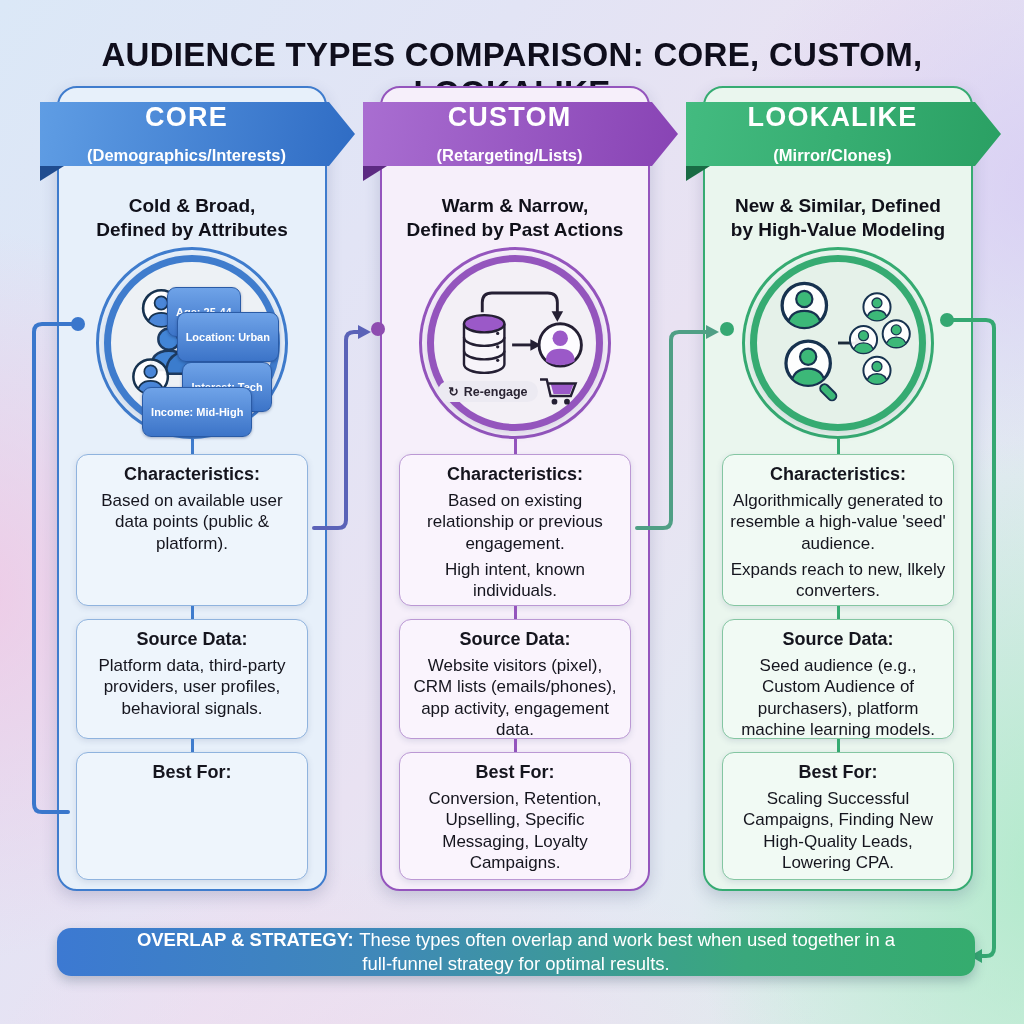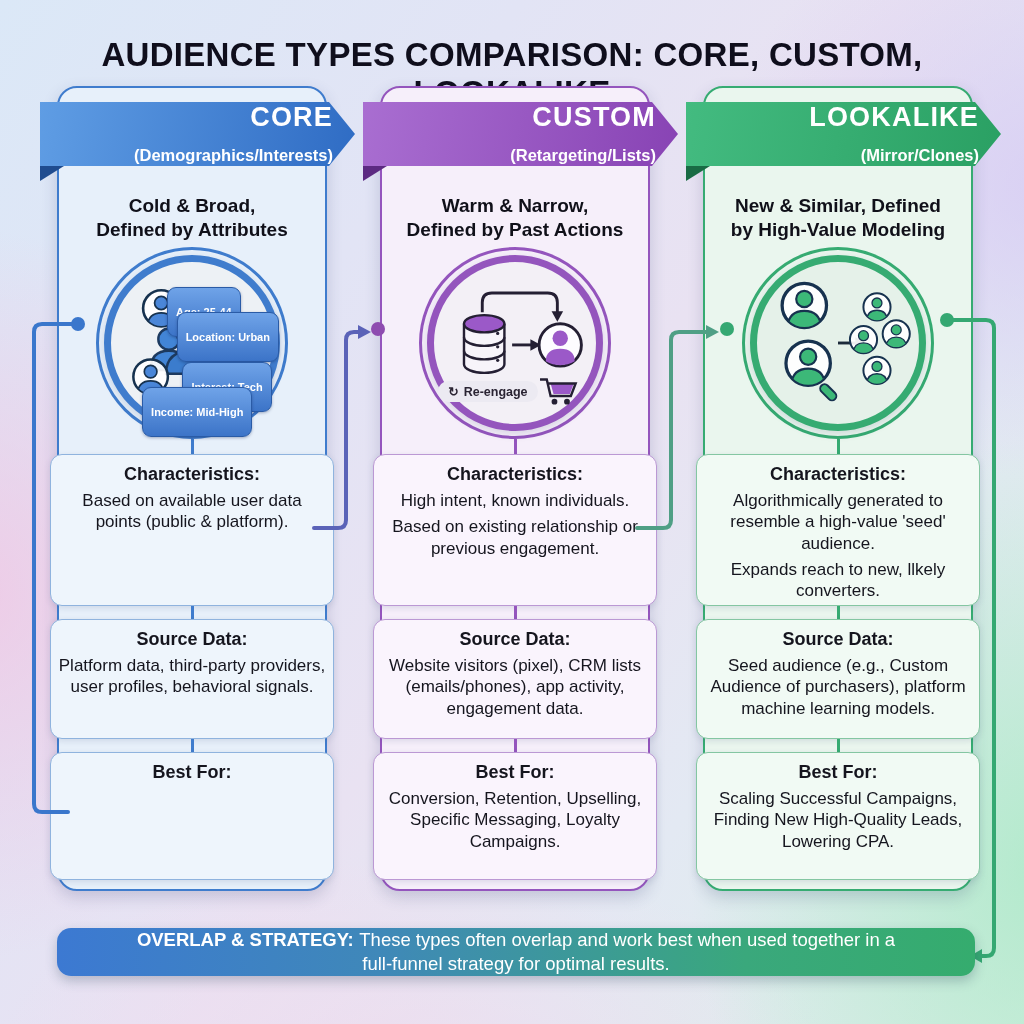--- a/index.html
+++ b/index.html
@@ -22,21 +22,21 @@
   .core{--accent:#3f7ccd;--g1:#5f9de4;--g2:#2f6cc4;--fold:#1f4c8f;--panel-bg:#e7f0fa;
         --box-bg:#eef5fc;--box-border:#8fb3de;--inner:#edf1f5;left:57px;}
   .custom{--accent:#9455bd;--g1:#a96ed1;--g2:#8843b4;--fold:#5c2a82;--panel-bg:#f6effa;
         --box-bg:#faf4fd;--box-border:#bb98d4;--inner:#f3f0f6;left:380px;}
   .lookalike{--accent:#36ab72;--g1:#43bb80;--g2:#2aa063;--fold:#196b44;--panel-bg:#eaf6ee;
         --box-bg:#f1faf4;--box-border:#84c6a2;--inner:#e5f1e9;left:703px;}
 
   .banner{position:absolute;top:14px;left:-19px;right:-30px;height:64px;
     background:linear-gradient(100deg,var(--g1),var(--g2));
     clip-path:polygon(0 0,calc(100% - 26px) 0,100% 50%,calc(100% - 26px) 100%,0 100%);
-    color:#fff;text-align:right;display:flex;flex-direction:column;justify-content:center;
+    color:#fff;text-align:center;display:flex;flex-direction:column;justify-content:center;
     padding-right:22px;box-sizing:border-box;gap:14px;}
   .banner-title{font-size:27px;font-weight:800;letter-spacing:1.2px;line-height:1.05;}
   .banner-sub{font-size:16.5px;font-weight:600;}
   .fold{position:absolute;top:78px;left:-19px;width:0;height:0;
     border-top:15px solid var(--fold);border-right:24px solid transparent;}
 
   .tagline{font-size:19px;font-weight:700;color:#101019;text-align:center;
     line-height:1.24;white-space:pre-line;margin:16px 0 4px;}
 
   .circle{position:relative;width:192px;height:192px;margin:2px auto 0;flex-shrink:0;}
@@ -47,21 +47,21 @@
   .pill{position:absolute;z-index:2;font-size:11px;font-weight:700;color:#fff;white-space:nowrap;
     background:linear-gradient(180deg,#6fa3e8,#3c74c8);border:1px solid #2a5ba6;border-radius:9px;
     padding:18px 8px;box-shadow:0 1px 3px rgba(20,40,90,.35);}
   .re-pill{position:absolute;z-index:2;left:10%;top:70%;background:#eceaf2;border-radius:12px;
     padding:3px 10px;font-size:12.5px;font-weight:600;color:#2a2433;display:flex;gap:5px;align-items:center;}
   .re-pill .sym{font-weight:800;}
 
   .vline{width:3px;background:var(--accent);flex-shrink:0;height:13px;}
   .vline.first{height:15px;}
 
-  .box{width:284px;box-sizing:border-box;background:var(--box-bg);border:1.5px solid var(--box-border);
+  .box{width:232px;box-sizing:border-box;background:var(--box-bg);border:1.5px solid var(--box-border);
     border-radius:12px;padding:7px 5px;text-align:center;color:#15151e;
     box-shadow:0 2px 6px rgba(60,70,120,.14);}
   .box-heading{font-size:18px;font-weight:700;margin:2px 0;}
   .box p{font-size:17px;line-height:1.25;margin:5px 2px 2px;}
   .box.char{min-height:152px;}
   .box.src{min-height:120px;}
   .box.best{min-height:128px;}
 
   .overlay{position:absolute;left:0;top:0;width:1024px;height:1024px;pointer-events:none;}
 
@@ -171,22 +171,22 @@
         </g>
       </svg>
       <span class="re-pill">
           <span class="sym">↻</span>
           <span>Re-engage</span>
         </span>
     </div>
     <div class="vline first"></div>
     <div class="box char">
       <div class="box-heading">Characteristics:</div>
+      <p>Based on existing relationship or previous engagement.</p>
       <p>High intent, known individuals.</p>
-      <p>Based on existing relationship or previous engagement.</p>
     </div>
     <div class="vline"></div>
     <div class="box src">
       <div class="box-heading">Source Data:</div>
       <p>Website visitors (pixel), CRM lists (emails/phones), app activity, engagement data.</p>
     </div>
     <div class="vline"></div>
     <div class="box best">
       <div class="box-heading">Best For:</div>
       <p>Conversion, Retention, Upselling, Specific Messaging, Loyalty Campaigns.</p>

